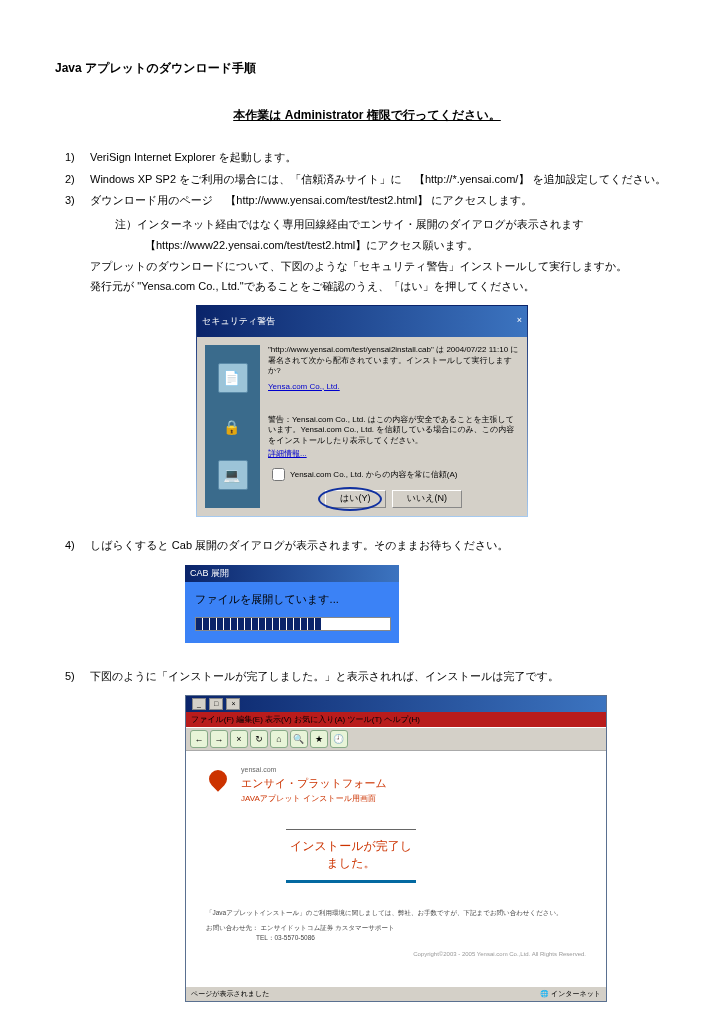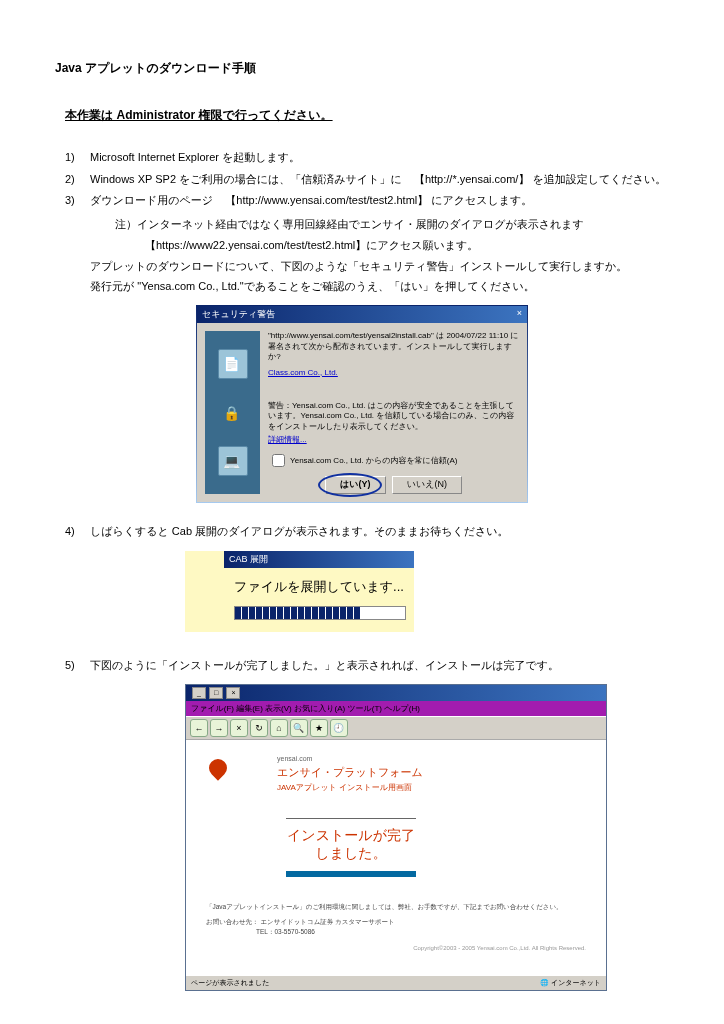--- a/index.html
+++ b/index.html
@@ -16,20 +16,21 @@
       font-size: 12px;
       font-weight: bold;
       margin-bottom: 30px;
     }
     .admin-note {
       font-size: 12px;
       font-weight: bold;
       text-decoration: underline;
       margin-left: 10px;
       margin-bottom: 25px;
+      text-align: center;
     }
     .step {
       display: flex;
       margin: 4px 0 4px 10px;
       line-height: 1.6;
     }
     .step-num {
       width: 25px;
       flex-shrink: 0;
     }
@@ -43,21 +44,21 @@
     .dialog-security {
       width: 330px;
       margin: 8px auto 20px auto;
       background: linear-gradient(#0a246a,#a6caf0);
       padding: 1px;
       font-size: 8px;
     }
     .dlg-titlebar {
       background: linear-gradient(to right,#0a246a,#3c74c0);
       color: #fff;
-      padding: 2px 5px;
+      padding: 9px 5px;
       font-size: 9px;
       display: flex;
       justify-content: space-between;
     }
     .dlg-body-sec {
       background: #d4d0c8;
       padding: 8px;
       display: flex;
     }
     .dlg-left {
@@ -101,37 +102,35 @@
       margin: 0 2px;
     }
     .yes-oval {
       position: absolute;
       border: 2px solid #1030a0;
       border-radius: 50%;
       width: 60px; height: 20px;
       margin-left: -5px;
       margin-top: -3px;
     }
-    .yes-wrap { position: relative; display: inline-block; font-weight: bold; }
+    .yes-wrap { position: relative; display: inline-block; }
     .dialog-cab {
-      width: 190px;
+      width: 214px;
       margin: 10px 0 25px 130px;
-      background: #fef9c3;
-      padding-left: 39px;
+      background: #3b82f6;
     }
     .cab-title {
       background: linear-gradient(to right,#0a246a,#3c74c0);
       color: #fff;
       padding: 2px 5px;
       font-size: 9px;
     }
     .cab-body {
       padding: 10px 10px 12px 10px;
-      font-size: 13px;
-      text-align: center;
+      font-size: 11px;
     }
     .progress {
       width: 100%;
       height: 12px;
       background: #fff;
       border: 1px solid #888;
       margin-top: 10px;
       display: flex;
     }
     .prog-seg {
@@ -159,21 +158,21 @@
       width: 12px; height: 10px;
       background: #d4d0c8;
       border: 1px solid #888;
       margin-left: 1px;
       font-size: 7px;
       text-align: center;
       line-height: 10px;
       color: #000;
     }
     .bw-menubar {
-      background: #a21caf;
+      background: #b91c1c;
       padding: 2px 5px;
       font-size: 8px;
       border-bottom: 1px solid #fff;
     }
     .bw-toolbar {
       background: #d4d0c8;
       padding: 2px 4px;
       display: flex;
       align-items: center;
       border-bottom: 1px solid #aaa;
@@ -197,44 +196,43 @@
     }
     .bw-content {
       background: #fff;
       padding: 15px 20px 20px 20px;
       min-height: 200px;
     }
     .yensai-header {
       display: flex;
       align-items: flex-start;
       margin-bottom: 12px;
-      gap: 36px;
     }
     .yensai-logo {
       width: 25px; height: 28px;
       margin-right: 10px;
       position: relative;
     }
     .yensai-logo::before {
       content: "";
       position: absolute;
       width: 18px; height: 18px;
       background: #cc3300;
       border-radius: 50% 50% 50% 0;
       transform: rotate(-45deg);
       top: 4px; left: 3px;
     }
     .yensai-sitename { color: #666; font-size: 7px; }
     .yensai-title { color: #cc3300; font-size: 11px; margin-top: 3px; }
     .yensai-sub { color: #cc3300; font-size: 8px; margin-top: 2px; }
     .install-done {
       color: #cc3300;
-      font-size: 14px;
+      font-size: 12px;
       border-top: 1px solid #666;
-      border-bottom: 6px solid #0369a1;
+      border-bottom: 3px solid #0369a1;
       padding: 8px 0;
       width: 130px;
       margin: 25px 0 25px 80px;
       text-align: center;
     }
     .bw-small {
       font-size: 6.5px;
       color: #444;
       line-height: 1.5;
     }
@@ -249,21 +247,21 @@
     }
   </style>
 </head>
 <body>
 
 <div class="title">Java アプレットのダウンロード手順</div>
 <div class="admin-note">本作業は Administrator 権限で行ってください。</div>
 
 <div class="step">
   <span class="step-num">1)</span>
-  <span class="step-body">Microsoft Internet Explorer を起動します。</span>
+  <span class="step-body">VeriSign Internet Explorer を起動します。</span>
 </div>
 
 <div class="step">
   <span class="step-num">2)</span>
   <span class="step-body">
     <span>Windows XP SP2 をご利用の場合には、「信頼済みサイト」に</span>&nbsp;&nbsp;&nbsp;
     <span>【http://*.yensai.com/】 を追加設定してください。</span>
   </span>
 </div>
 
@@ -285,21 +283,21 @@
     <span>×</span>
   </div>
   <div class="dlg-body-sec">
     <div class="dlg-left">
       <div class="dlg-icon-box">📄</div>
       <div class="dlg-lock">🔒</div>
       <div class="dlg-icon-box">💻</div>
     </div>
     <div class="dlg-right">
       <div>"http://www.yensai.com/test/yensai2install.cab" は 2004/07/22 11:10 に署名されて次から配布されています。インストールして実行しますか?</div>
-      <div style="margin-top:5px" class="link-text">Class.com Co., Ltd.</div>
+      <div style="margin-top:5px" class="link-text">Yensa.com Co., Ltd.</div>
       <div style="margin-top:23px">警告：Yensai.com Co., Ltd. はこの内容が安全であることを主張しています。Yensai.com Co., Ltd. を信頼している場合にのみ、この内容をインストールしたり表示してください。</div>
       <div class="link-text" style="margin-top:3px">詳細情報...</div>
       <div class="dlg-check-row">
         <input type="checkbox" style="vertical-align: middle;">
         <span>Yensai.com Co., Ltd. からの内容を常に信頼(A)</span>
       </div>
       <div class="dlg-btn-row">
         <span class="yes-wrap">
           <span class="yes-oval"></span>
           <span class="dlg-btn">はい(Y)</span>

